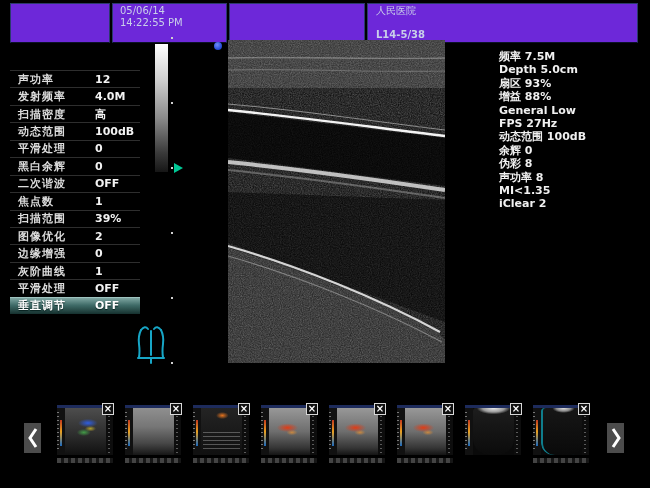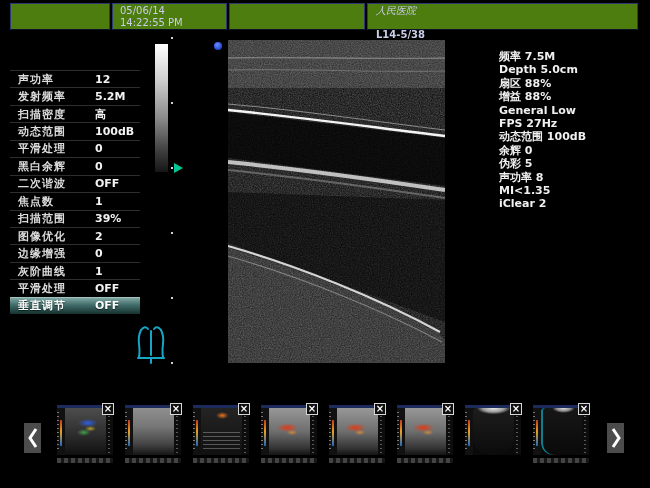--- a/index.html
+++ b/index.html
@@ -1,20 +1,20 @@
 <!DOCTYPE html>
 <html><head>
 <meta charset="utf-8">
 <style>
   html,body{margin:0;padding:0;background:#000;}
   #screen{position:relative;width:650px;height:488px;background:#000;overflow:hidden;
           font-family:"DejaVu Sans",sans-serif;color:#e8e8e8;}
 
   
-  .tb-box{position:absolute;top:3px;height:27px;background:#4d7c0f;
+  .tb-box{position:absolute;top:3px;height:40px;background:#6d28d9;
           border:1px solid #2c3a6e;border-bottom-color:#0c1228;box-sizing:border-box;}
   .tb-text{position:absolute;font-size:10px;line-height:13px;color:#c9cfe9;white-space:pre;}
 
   
   #sidebar{position:absolute;left:10px;top:62px;width:130px;margin-top:8px;}
   .p-row{height:16.45px;display:flex;align-items:center;border-top:1px solid #2e2e2e;
          font-size:11px;font-weight:bold;}
   .p-row .p-label{margin-left:8px;color:#dcdcdc;letter-spacing:1px;}
   .p-row .p-value{position:absolute;left:85px;color:#f2f2f2;}
   .p-row{position:relative;}
@@ -90,32 +90,32 @@
 
 <div id="screen">
 
   <div class="tb-box" style="left:10px;width:100px;"></div>
   <div class="tb-box" style="left:112px;width:115px;">
     <div class="tb-text" style="left:7px;top:0px;">05/06/14</div>
     <div class="tb-text" style="left:7px;top:12px;">14:22:55 PM</div>
   </div>
   <div class="tb-box" style="left:229px;width:136px;"></div>
   <div class="tb-box" style="left:367px;width:271px;">
-    <div class="tb-text" style="left:8px;top:0px;font-style:italic;">人民医院</div>
+    <div class="tb-text" style="left:8px;top:0px;">人民医院</div>
     <div class="tb-text" style="left:8px;top:24px;font-weight:bold;">L14-5/38</div>
   </div>
 
   <div id="sidebar">
       <div class="p-row">
         <span class="p-label">声功率</span>
         <span class="p-value">12</span>
       </div>
       <div class="p-row">
         <span class="p-label">发射频率</span>
-        <span class="p-value">5.2M</span>
+        <span class="p-value">4.0M</span>
       </div>
       <div class="p-row">
         <span class="p-label">扫描密度</span>
         <span class="p-value">高</span>
       </div>
       <div class="p-row">
         <span class="p-label">动态范围</span>
         <span class="p-value">100dB</span>
       </div>
       <div class="p-row">
@@ -208,27 +208,27 @@
       <path d="M28,9 Q24,4 21,8"></path>
       <path d="M18,10 L18,34"></path>
       <path d="M5,37 L31,37"></path>
       <path d="M18,37 L18,42"></path>
     </g>
   </svg>
 
   <div id="info">
   <div class="i-line">频率 7.5M</div>
       <div class="i-line">Depth 5.0cm</div>
-      <div class="i-line">扇区 88%</div>
+      <div class="i-line">扇区 93%</div>
       <div class="i-line">增益 88%</div>
       <div class="i-line">General Low</div>
       <div class="i-line">FPS 27Hz</div>
       <div class="i-line">动态范围 100dB</div>
       <div class="i-line">余辉 0</div>
-      <div class="i-line">伪彩 5</div>
+      <div class="i-line">伪彩 8</div>
       <div class="i-line">声功率 8</div>
       <div class="i-line">MI&lt;1.35</div>
       <div class="i-line">iClear 2</div>
     </div>
 
   <div class="strip-arrow" style="left:24px;">
     <svg width="12" height="24">
       <polyline points="9,3 3,12 9,21" stroke="#ffffff" stroke-width="3" fill="none"></polyline>
     </svg>
   </div>

